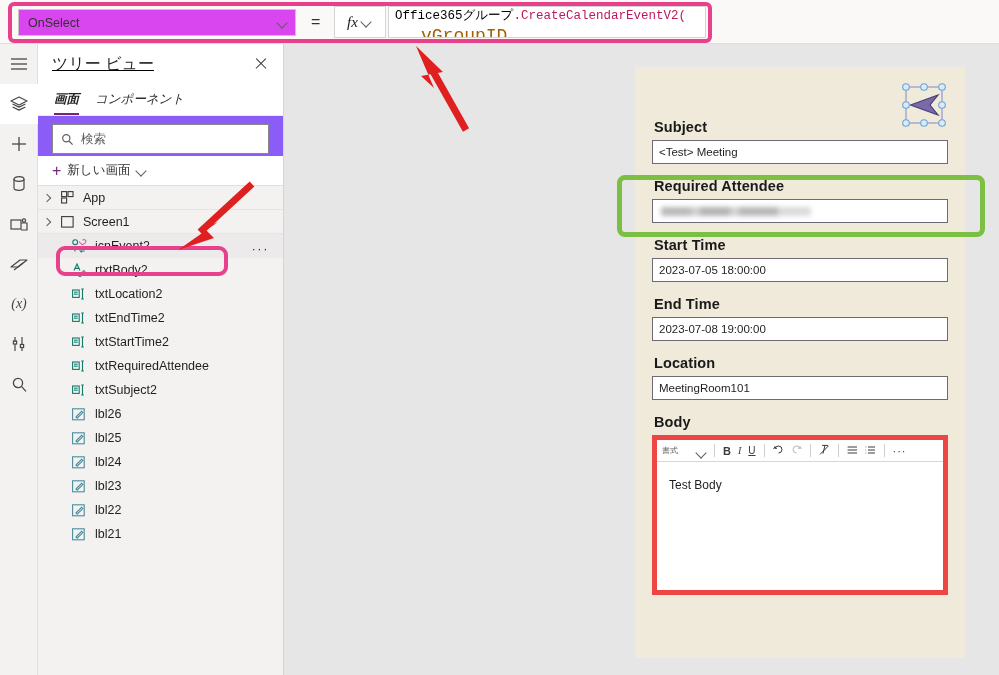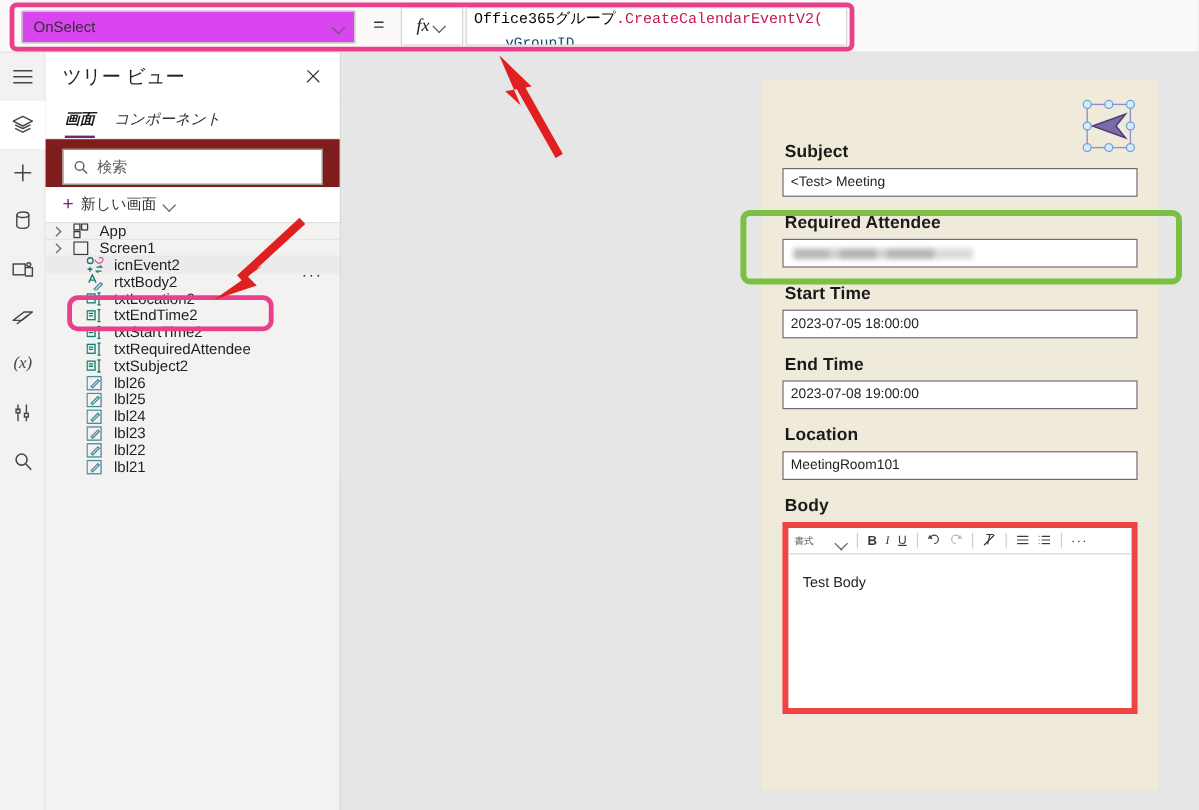--- a/index.html
+++ b/index.html
@@ -46,21 +46,21 @@
   }
   .formula-field {
     position: absolute; left: 388px; top: 6px; width: 318px; height: 32px;
     background: #fff; border: 1px solid #d6d4d2;
     overflow: hidden; padding: 2px 4px 0 6px;
     font-family: "Liberation Mono", monospace; font-size: 12.5px;
     line-height: 15px; color: #000;
   }
   .formula-field .fn { color: #be185d; }
   .formula-field .ln2 {
-    color: #0c4a6e; padding-left: 26px; font-size: 12px;
+    color: #a16207; padding-left: 26px; font-size: 18px;
     position: relative; top: 5px;
   }
   
   .pink-box-top {
     position: absolute; left: 8px; top: 2px; width: 704px; height: 41px;
     border: 4px solid #e8408a; border-radius: 6px;
     pointer-events: none; z-index: 30;
   }
 
   
@@ -76,21 +76,21 @@
   .rail-btn.active { background: #ffffff; }
   .rail-btn svg { display: block; }
 
   
   .tree-panel {
     position: absolute; left: 38px; top: 44px; width: 246px; height: 631px;
     background: #f3f2f1; border-right: 1px solid #d6d4d2;
   }
   .tree-head {
     height: 40px; background: #fff;
-    display: flex; align-items: center; padding: 0 12px 0 14px;
+    display: flex; align-items: center; padding: 0 12px 0 14px; text-decoration: underline;
   }
   .tree-title { font-size: 16px; color: #201f1e; flex: 1; }
   .close-x {
     width: 20px; height: 20px; position: relative; cursor: pointer;
   }
   .close-x::before, .close-x::after {
     content: ""; position: absolute; left: 3px; top: 9px;
     width: 14px; height: 1.4px; background: #323130;
   }
   .close-x::before { transform: rotate(45deg); }
@@ -99,38 +99,38 @@
   .tabs {
     height: 32px; background: #fff; display: flex; align-items: flex-end;
     padding-left: 16px; gap: 16px; border-bottom: 1px solid #edebe9; font-style: italic;
   }
   .tab {
     font-size: 12.5px; color: #323130; padding-bottom: 5px;
     border-bottom: 2px solid transparent; cursor: pointer;
   }
   .tab.sel { color: #201f1e; border-bottom-color: #742774; font-weight: 600; }
 
-  .search-zone { background: #7f1d1d; padding: 8px 14px 2px 14px; }
+  .search-zone { background: #8b5cf6; padding: 8px 14px 2px 14px; }
   .search-box {
     height: 30px; border: 1px solid #8a8886; background: #fff;
     display: flex; align-items: center; padding: 0 8px; gap: 7px;
   }
   .search-box .ph { font-size: 12.5px; color: #605e5c; }
   .newscreen {
     background: #fff; height: 30px; display: flex; align-items: center;
     padding: 0 14px; gap: 6px; border-bottom: 1px solid #e1dfdd;
   }
   .newscreen .plus {
     font-size: 16px; color: #742774; line-height: 1; font-weight: 300;
   }
   .newscreen .t { font-size: 12.5px; color: #323130; }
 
   .tree-list { background: #f3f2f1; padding-top: 0; }
   .tree-row {
-    height: 14px; display: flex; align-items: center;
+    height: 24px; display: flex; align-items: center;
     font-size: 12.5px; color: #201f1e; position: relative;
   }
   .tree-row.top { border-bottom: 1px solid #e7e5e3; }
   .tree-row .caret {
     width: 18px; height: 28px; display: flex; align-items: center;
     justify-content: center; color: #605e5c; font-size: 9px; flex: none;
   }
   .tree-row .caret .cr {
     width: 6px; height: 6px;
     border-right: 1.3px solid #605e5c; border-bottom: 1.3px solid #605e5c;

